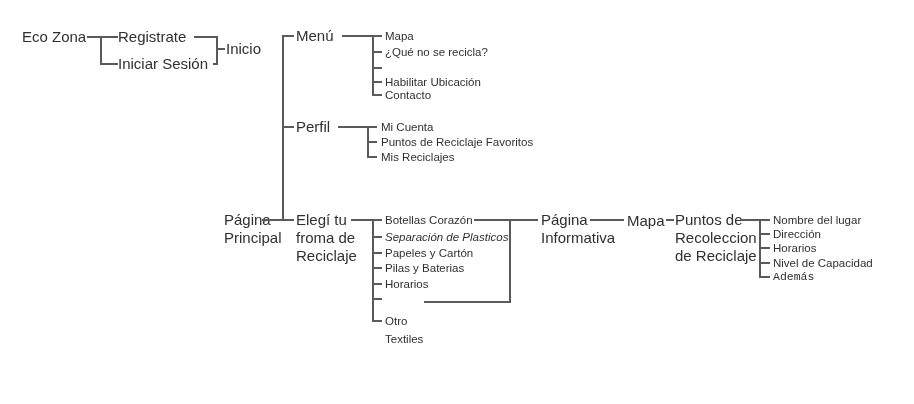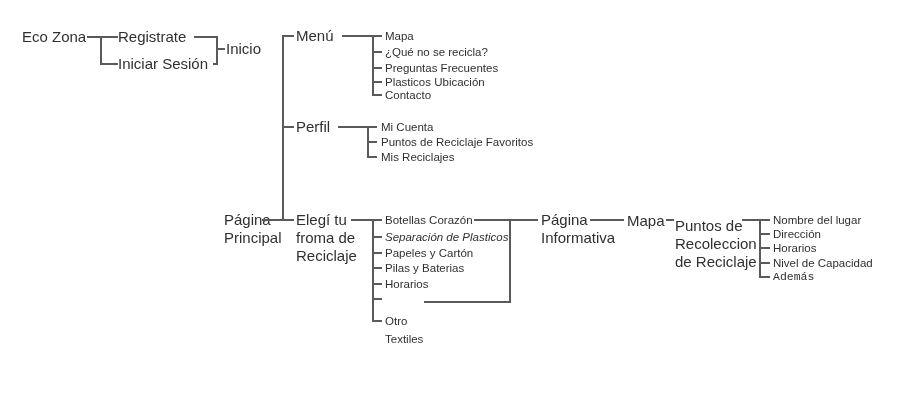--- a/index.html
+++ b/index.html
@@ -27,26 +27,25 @@
   <div class="lbl big" style="left:118px; top:55px;">Iniciar Sesión</div>
   <div class="lbl big" style="left:226px; top:40px;">Inicio</div>
 
   <div class="lbl big" style="left:296px; top:27px;">Menú</div>
   <div class="lbl big" style="left:296px; top:118px;">Perfil</div>
   <div class="lbl big wrap" style="left:224px; top:211px; width:58px;">Página Principal</div>
   <div class="lbl big wrap" style="left:296px; top:211px; width:72px;">Elegí tu froma de Reciclaje</div>
 
   <div class="lbl big wrap" style="left:541px; top:211px; width:82px;">Página Informativa</div>
   <div class="lbl big" style="left:627px; top:212px;">Mapa</div>
-  <div class="lbl big wrap" style="left:675px; top:217px; width:92px;">Puntos de Recoleccion de Reciclaje</div>
+  <div class="lbl big wrap" style="left:675px; top:211px; width:92px;">Puntos de Recoleccion de Reciclaje</div>
 
   <div class="lbl small" style="left:385px; top:29px;">Mapa</div>
   <div class="lbl small" style="left:385px; top:45px;">¿Qué no se recicla?</div>
-  <div class="lbl small" style="left:385px; top:61px;">Preguntas Frecuentes</div>
-  <div class="lbl small" style="left:385px; top:75px;">Plasticos Ubicación</div>
+  <div class="lbl small" style="left:385px; top:75px;">Habilitar Ubicación</div>
   <div class="lbl small" style="left:385px; top:88px;">Contacto</div>
 
   <div class="lbl small" style="left:381px; top:120px;">Mi Cuenta</div>
   <div class="lbl small" style="left:381px; top:135px;">Puntos de Reciclaje Favoritos</div>
   <div class="lbl small" style="left:381px; top:150px;">Mis Reciclajes</div>
 
   <div class="lbl small" style="left:385px; top:213px;">Botellas Corazón</div>
   <div class="lbl small" style="left:385px; top:230px;font-style:italic;">Separación de Plasticos</div>
   <div class="lbl small" style="left:385px; top:246px;">Papeles y Cartón</div>
   <div class="lbl small" style="left:385px; top:261px;text-align:center;">Pilas y Baterias</div>

